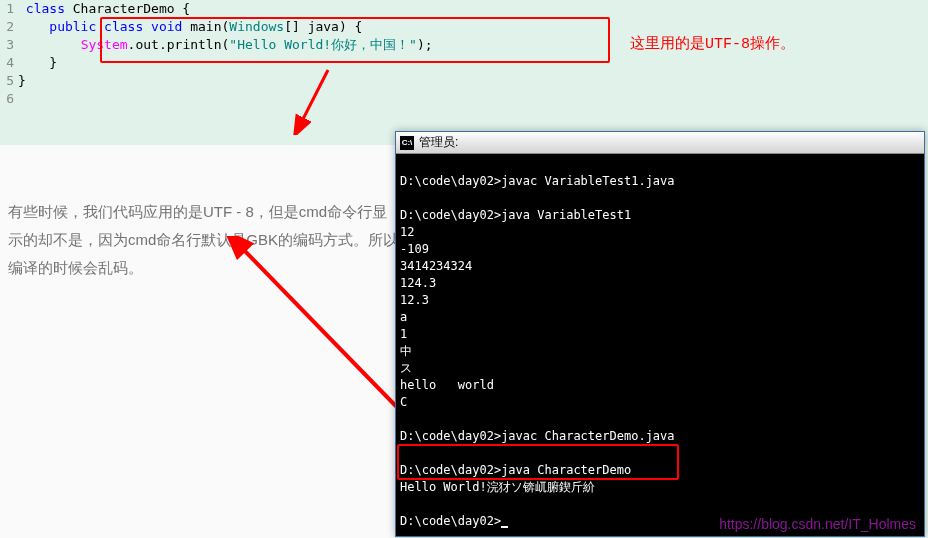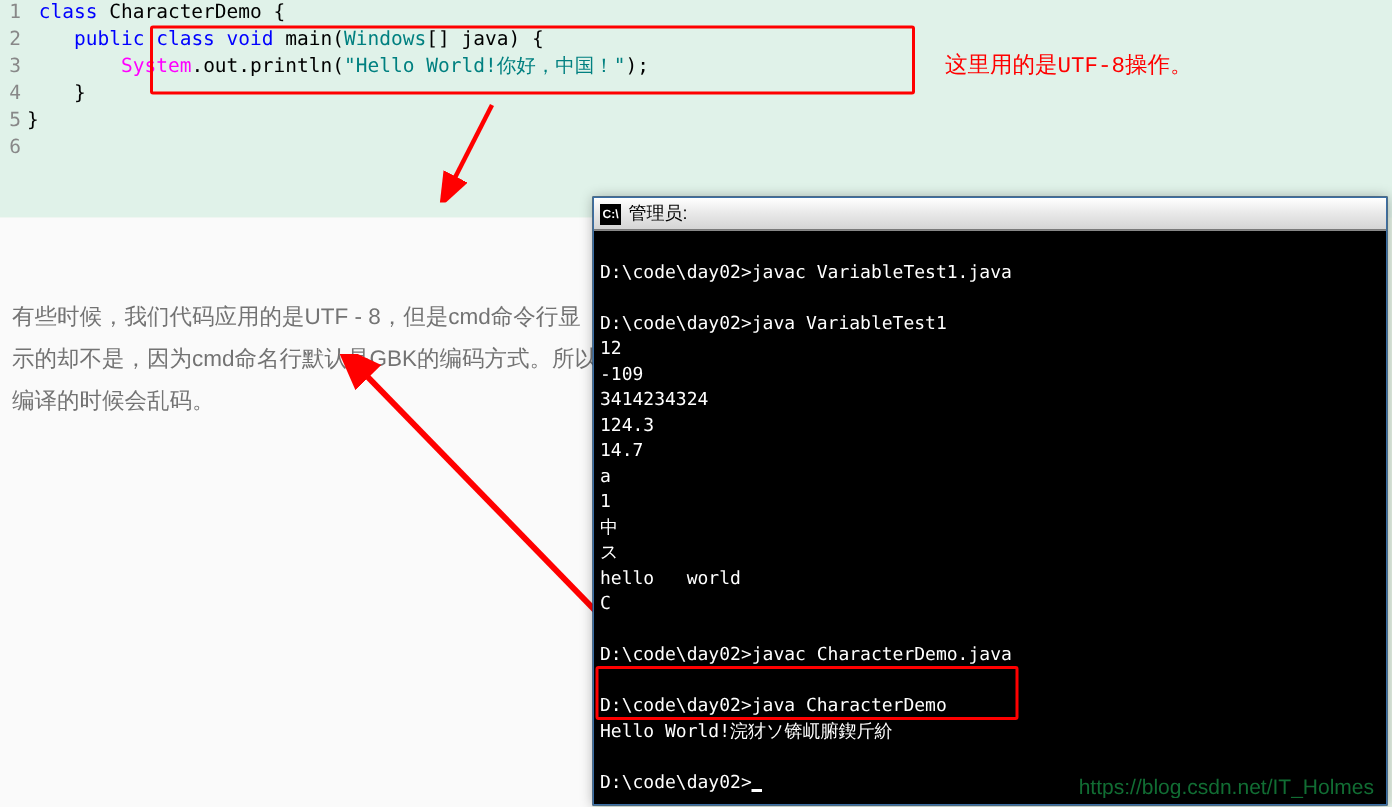--- a/index.html
+++ b/index.html
@@ -120,21 +120,21 @@
       border: 2px solid #ff0000;
       pointer-events: none;
       border-radius: 2px;
     }
     .sys { color: #ff00ff; margin-top: 40px; }
     .str { color: #008080; }
     .watermark {
       position: absolute;
       right: 12px;
       bottom: 6px;
-      color: #15803d;
+      color: #a21caf;
       font-family: Arial, sans-serif;
       font-size: 14px;
       opacity: 0.85;
     }
     .code-bottom {
       position: absolute;
       top: 145px;
       left: 0;
       width: 395px;
       height: 393px;
@@ -205,21 +205,21 @@
     <span>管理员: </span>
   </div>
   <div class="cmd-body">
 <span>D:\code\day02&gt;javac VariableTest1.java</span>
 <span></span>
 <span>D:\code\day02&gt;java VariableTest1</span>
 <span>12</span>
 <span>-109</span>
 <span>3414234324</span>
 <span>124.3</span>
-<span>14.7</span>
+<span>12.3</span>
 <span>a</span>
 <span>1</span>
 <span>中</span>
 <span>ス</span>
 <span>hello   world</span>
 <span>C</span>
 <span></span>
 <span>D:\code\day02&gt;javac CharacterDemo.java</span>
 <span></span>
 <span>D:\code\day02&gt;java CharacterDemo</span>

